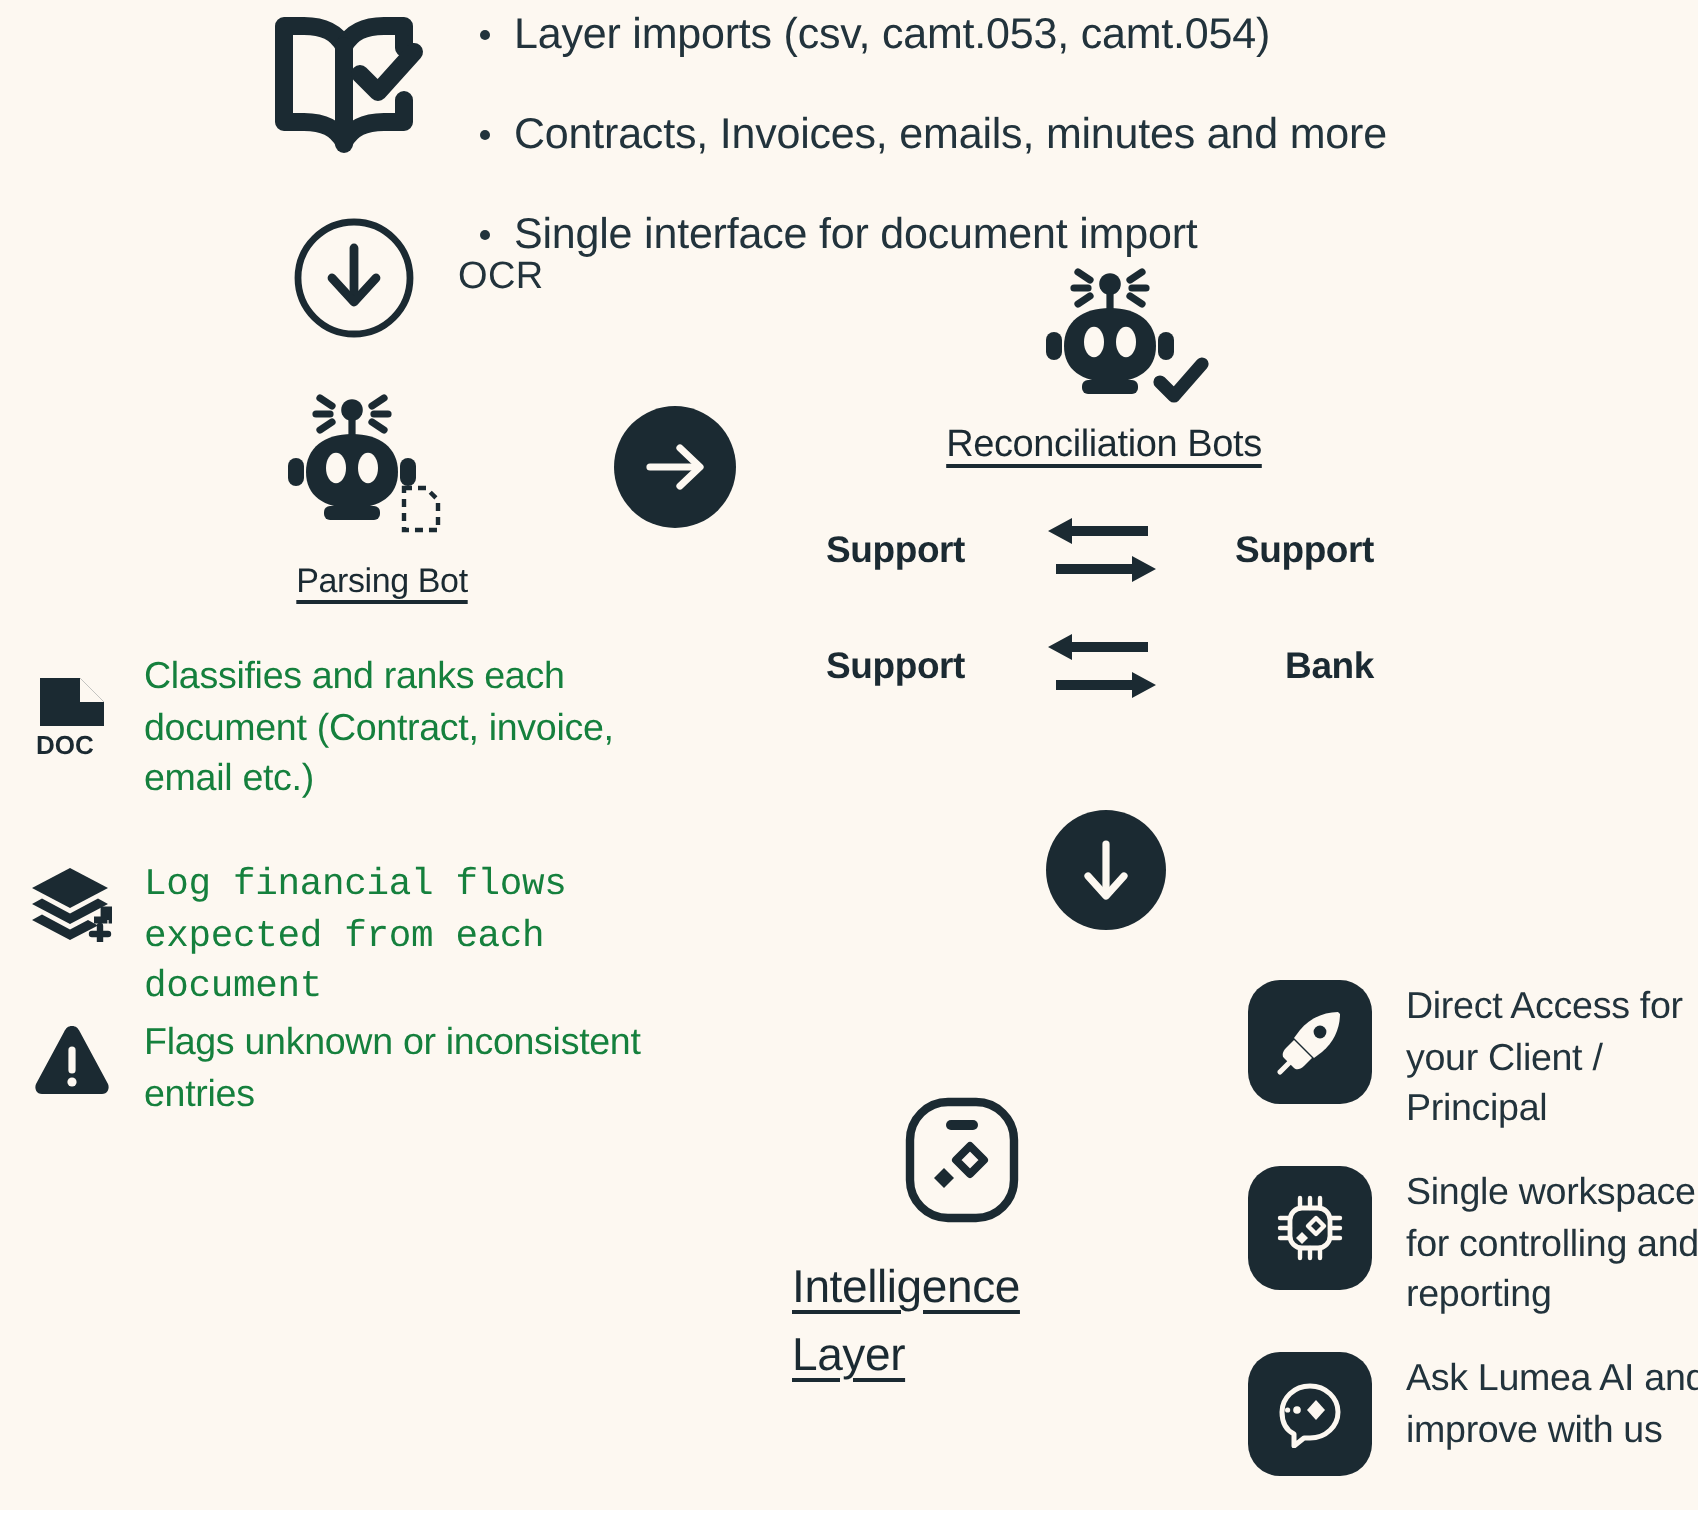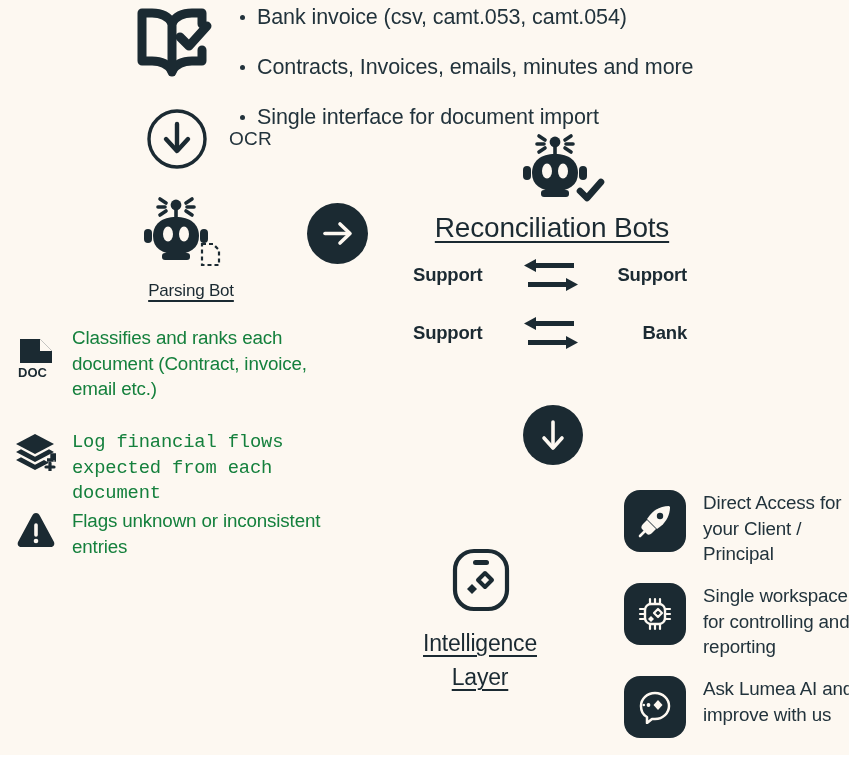--- a/index.html
+++ b/index.html
@@ -61,21 +61,21 @@
     font-size: 17px; letter-spacing: -0.2px;
     text-decoration: underline; text-underline-offset: 4px;
     text-decoration-thickness: 1.6px;
   }
   #flow-arrow-right { left: 307px; top: 203px; width: 61px; height: 61px; }
 
   
   #recon-bot-icon { left: 519px; top: 133px; width: 86px; height: 72px; }
   #recon-title {
     left: 398px; top: 212px; width: 308px; text-align: center;
-    font-size: 28px; letter-spacing: -0.2px;
+    font-size: 19px; letter-spacing: -0.2px;
     text-decoration: underline; text-underline-offset: 4px;
     text-decoration-thickness: 1.6px;
   }
   .swap-row { position: absolute; left: 413px; width: 280px; height: 46px; display: flex; align-items: center; }
   #swap-row-1 { top: 252px; }
   #swap-row-2 { top: 310px; }
   .swap-left  { width: 107px; text-align: left; font-size: 18.5px; font-weight: bold; letter-spacing: -0.2px; }
   .swap-icon  { width: 62px; height: 44px; }
   .swap-right { flex: 1; text-align: right; padding-right: 6px; font-size: 18.5px; font-weight: bold; letter-spacing: -0.2px; }
 
@@ -88,21 +88,21 @@
   #feature-doc    { top: 325px; }
   #feature-doc .f-icon { margin-top: 12px; }
   #feature-layers { top: 430px; font-family: Liberation Mono, monospace; }
   #feature-layers .f-icon { margin-top: 3px; }
   #feature-flags  { top: 508px; }
   #feature-flags .f-icon { margin-top: 3px; }
 
   
   #intel-icon { left: 452px; top: 548px; width: 58px; height: 64px; }
   #intel-title {
-    left: 396px; top: 626px; width: 168px; text-align: center;
+    left: 396px; top: 626px; width: 168px; 
     font-size: 23px; line-height: 34px; letter-spacing: -0.2px;
     text-decoration: underline; text-underline-offset: 4px;
     text-decoration-thickness: 1.6px;
   }
 
   
   .benefit { position: absolute; left: 624px; display: flex; gap: 17px; width: 250px; }
   .tile {
     flex: 0 0 auto;
     width: 62px; height: 62px;
@@ -122,21 +122,21 @@
 
   <div class="abs" id="import-block">
     <svg id="book-icon" viewBox="0 0 84 74">
       <path class="ink-stroke" stroke-width="9" stroke-linecap="round" stroke-linejoin="round" d="M40 17 C36 10 30 7 20 7 L10 7 L10 55 L20 55 C30 55 36 58 40 65"></path>
       <path class="ink-stroke" stroke-width="9" stroke-linecap="round" stroke-linejoin="round" d="M40 17 C44 10 50 7 60 7 L70 7 L70 18"></path>
       <path class="ink-stroke" stroke-width="9" stroke-linecap="round" stroke-linejoin="round" d="M70 44 L70 55 L60 55 C50 55 44 58 40 65"></path>
       <path class="ink-stroke" stroke-width="9" stroke-linecap="round" stroke-linejoin="round" d="M40 17 L40 66"></path>
       <path class="ink-stroke" stroke-width="9" stroke-linecap="round" stroke-linejoin="round" d="M48 31 L57 40 L75 20"></path>
     </svg>
     <ul id="import-list">
-      <li>Bank invoice (csv, camt.053, camt.054)</li>
+      <li>Layer imports (csv, camt.053, camt.054)</li>
       <li>Contracts, Invoices, emails, minutes and more</li>
       <li>Single interface for document import</li>
     </ul>
   </div>
 
   <div class="abs" id="ocr-row">
     <svg width="62" height="62" viewBox="0 0 62 62">
       <circle class="ink-stroke" stroke-width="3.4" cx="31" cy="31" r="28"></circle>
       <path class="ink-stroke" stroke-width="4.4" stroke-linecap="round" stroke-linejoin="round" d="M31 16 L31 42"></path>
       <path class="ink-stroke" stroke-width="4.4" stroke-linecap="round" stroke-linejoin="round" d="M20 31 L31 43 L42 31"></path>

